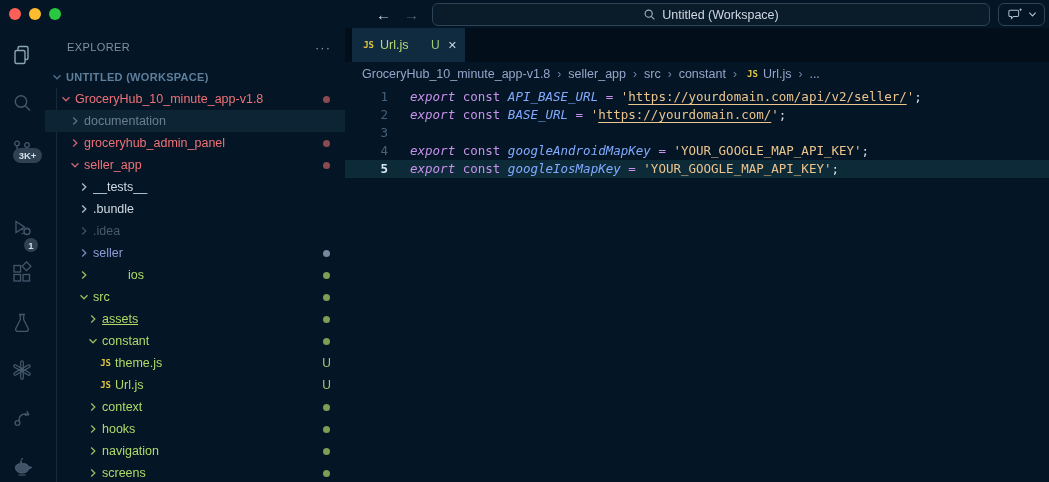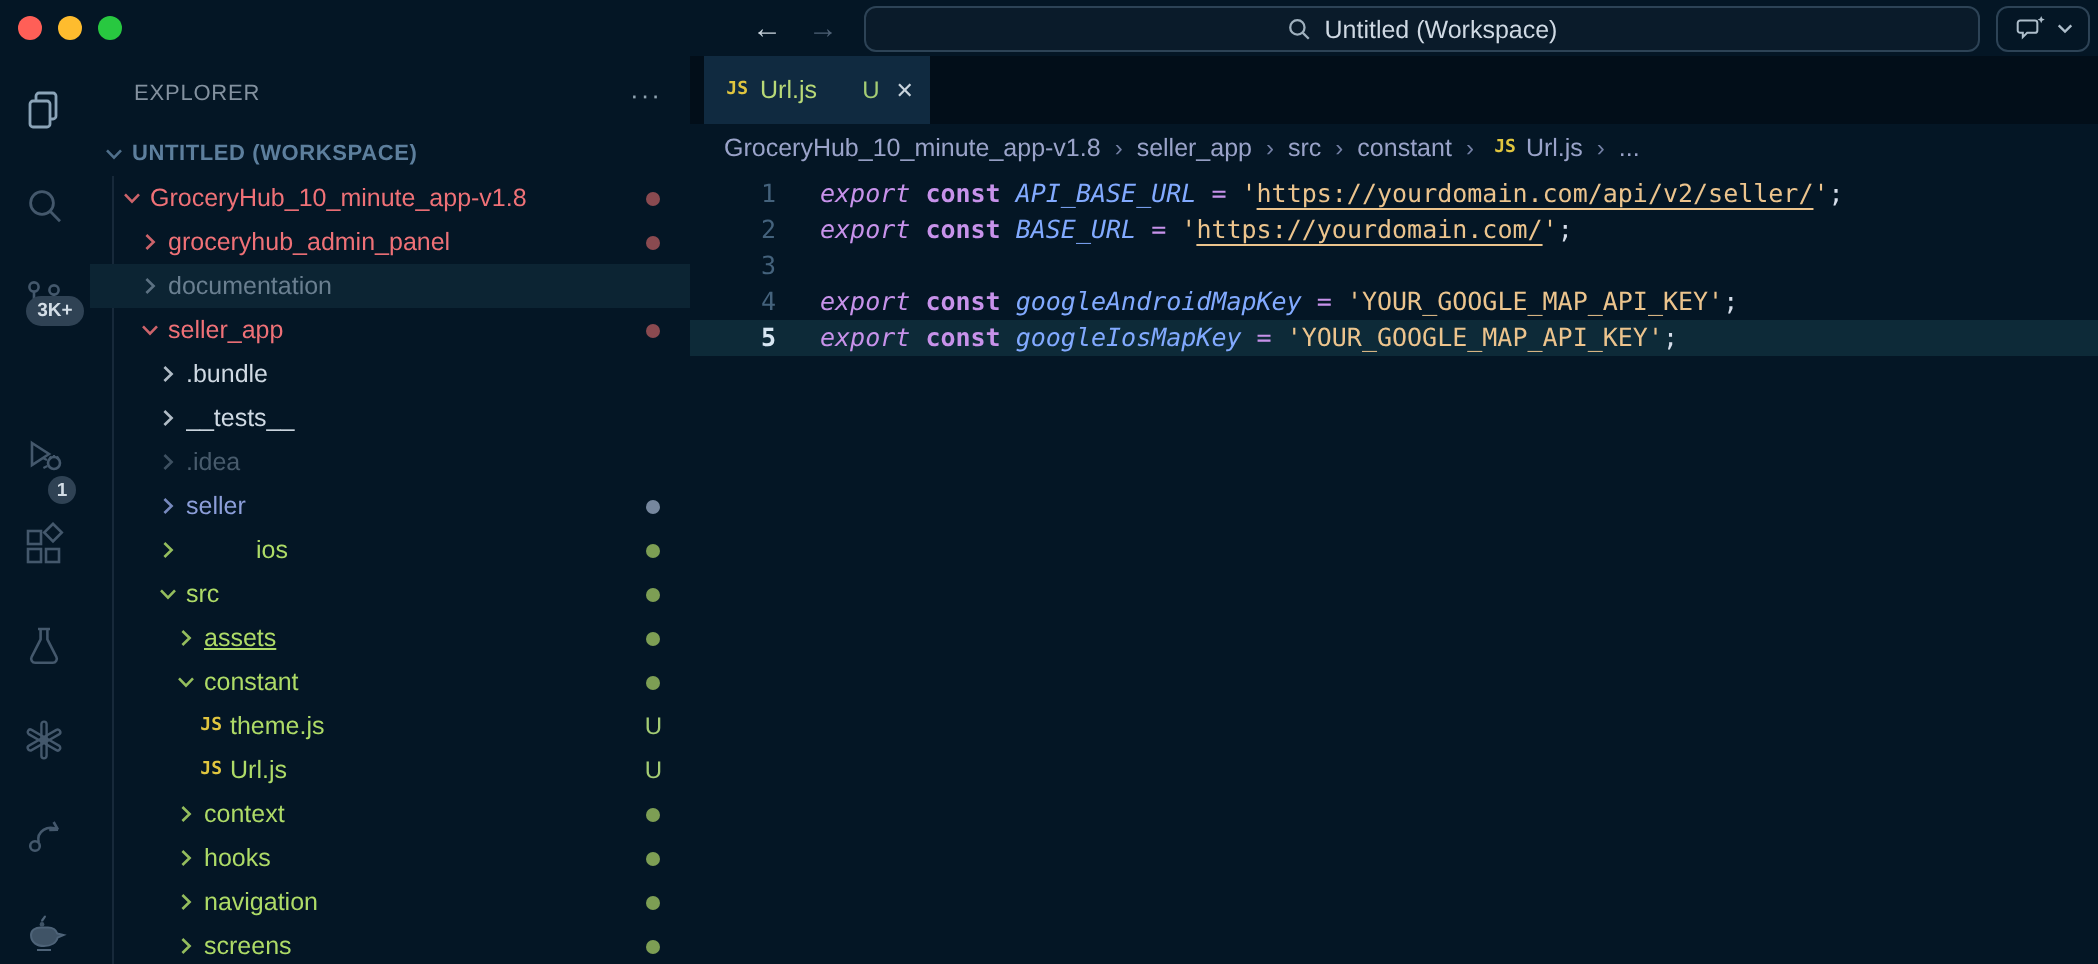--- a/index.html
+++ b/index.html
@@ -73,21 +73,21 @@
               color:var(--crumbFg);font-size:12.5px;}
   .crumb{display:flex;align-items:center;gap:5px;}
   .crumb-sep{color:var(--crumbSep);font-size:12px;}
   .code{padding-top:2px;font-family:"DejaVu Sans Mono",monospace;font-size:12.5px;}
   .code-line{height:18px;line-height:18px;display:flex;white-space:pre;}
   .code-line.current{background:var(--curLineBg);}
   .gutter{flex:0 0 43px;text-align:right;color:var(--lineNum);}
   .code-line.current .gutter{color:var(--lineNumActive);font-weight:700;}
   .code-text{padding-left:22px;}
   .tk-kwi{color:var(--kw);font-style:italic;}
-  .tk-kw{color:var(--kw);font-weight:bold;}
+  .tk-kw{color:var(--kw);}
   .tk-vr{color:var(--vr);font-style:italic;}
   .tk-op{color:var(--kw);}
   .tk-st{color:var(--st);}
   .tk-lnk{color:var(--st);text-decoration:underline;text-underline-offset:3px;}
   .tk-pn{color:var(--fg);}
 </style>
 </head>
 <body>
 
 <div class="window">
@@ -204,51 +204,51 @@
     </div>
     <div class="tree" id="tree">
       <div class="tree-guide"></div>
     <div class="tree-row cls-error" style="padding-left: 16px;">
           <svg width="10" height="10" viewBox="0 0 10 10" class="chev">
             <path d="M1.5 3.2 L5 6.8 L8.5 3.2" fill="none" stroke="currentColor" stroke-width="1.3"></path>
           </svg>
           <span class="tree-label">GroceryHub_10_minute_app-v1.8</span>
           <span class="dot dot-maroon"></span>
         </div>
+        <div class="tree-row cls-ignoredLight selected" style="padding-left: 25px;">
+          <svg width="10" height="10" viewBox="0 0 10 10" class="chev">
+            <path d="M3.2 1.5 L6.8 5 L3.2 8.5" fill="none" stroke="currentColor" stroke-width="1.3"></path>
+          </svg>
+          <span class="tree-label">documentation</span>
+        </div>
         <div class="tree-row cls-error" style="padding-left: 25px;">
           <svg width="10" height="10" viewBox="0 0 10 10" class="chev">
             <path d="M3.2 1.5 L6.8 5 L3.2 8.5" fill="none" stroke="currentColor" stroke-width="1.3"></path>
           </svg>
           <span class="tree-label">groceryhub_admin_panel</span>
           <span class="dot dot-maroon"></span>
         </div>
-        <div class="tree-row cls-ignoredLight selected" style="padding-left: 25px;">
-          <svg width="10" height="10" viewBox="0 0 10 10" class="chev">
-            <path d="M3.2 1.5 L6.8 5 L3.2 8.5" fill="none" stroke="currentColor" stroke-width="1.3"></path>
-          </svg>
-          <span class="tree-label">documentation</span>
-        </div>
         <div class="tree-row cls-error" style="padding-left: 25px;">
           <svg width="10" height="10" viewBox="0 0 10 10" class="chev">
             <path d="M1.5 3.2 L5 6.8 L8.5 3.2" fill="none" stroke="currentColor" stroke-width="1.3"></path>
           </svg>
           <span class="tree-label">seller_app</span>
           <span class="dot dot-maroon"></span>
         </div>
         <div class="tree-row cls-plain" style="padding-left: 34px;">
           <svg width="10" height="10" viewBox="0 0 10 10" class="chev">
             <path d="M3.2 1.5 L6.8 5 L3.2 8.5" fill="none" stroke="currentColor" stroke-width="1.3"></path>
           </svg>
+          <span class="tree-label">__tests__</span>
+        </div>
+        <div class="tree-row cls-plain" style="padding-left: 34px;">
+          <svg width="10" height="10" viewBox="0 0 10 10" class="chev">
+            <path d="M3.2 1.5 L6.8 5 L3.2 8.5" fill="none" stroke="currentColor" stroke-width="1.3"></path>
+          </svg>
           <span class="tree-label">.bundle</span>
-        </div>
-        <div class="tree-row cls-plain" style="padding-left: 34px;">
-          <svg width="10" height="10" viewBox="0 0 10 10" class="chev">
-            <path d="M3.2 1.5 L6.8 5 L3.2 8.5" fill="none" stroke="currentColor" stroke-width="1.3"></path>
-          </svg>
-          <span class="tree-label">__tests__</span>
         </div>
         <div class="tree-row cls-ignored" style="padding-left: 34px;">
           <svg width="10" height="10" viewBox="0 0 10 10" class="chev">
             <path d="M3.2 1.5 L6.8 5 L3.2 8.5" fill="none" stroke="currentColor" stroke-width="1.3"></path>
           </svg>
           <span class="tree-label">.idea</span>
         </div>
         <div class="tree-row cls-blue" style="padding-left: 34px;">
           <svg width="10" height="10" viewBox="0 0 10 10" class="chev">
             <path d="M3.2 1.5 L6.8 5 L3.2 8.5" fill="none" stroke="currentColor" stroke-width="1.3"></path>

